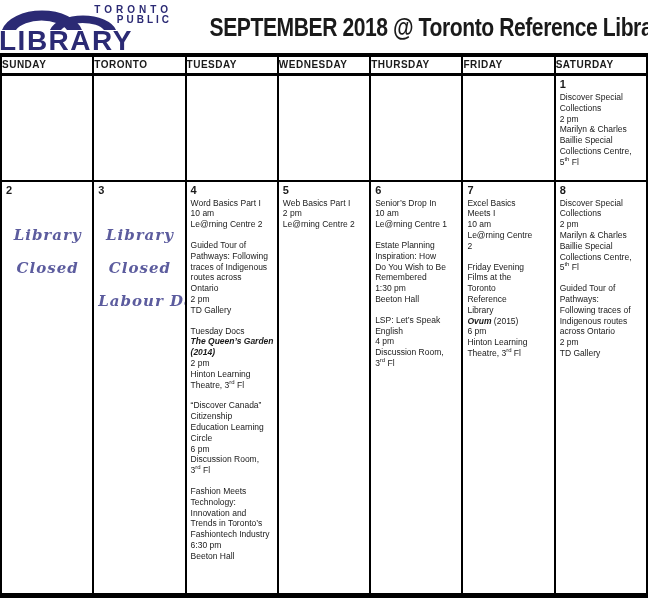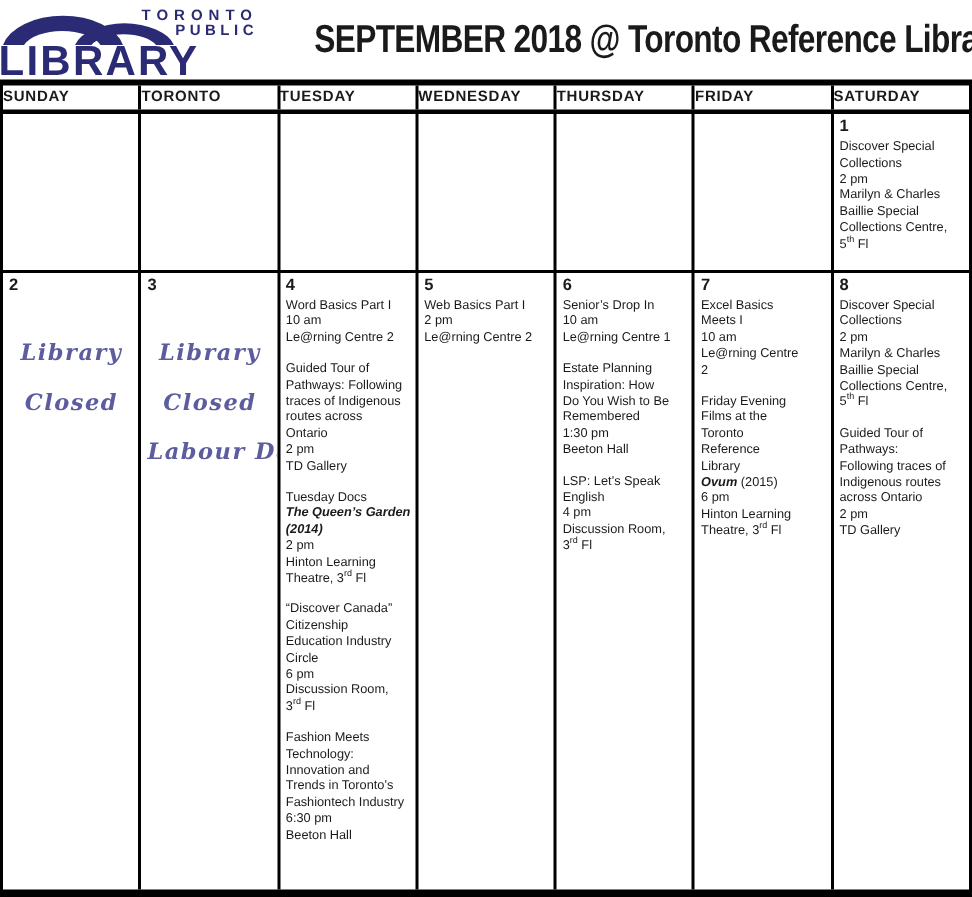--- a/index.html
+++ b/index.html
@@ -135,21 +135,21 @@
             <div class="ln"><span class="s-b">Tuesday Docs</span></div>
             <div class="ln"><span class="s-i">The Queen’s Garden</span></div>
             <div class="ln"><span class="s-i">(2014)</span></div>
             <div class="ln"><span class="s-n">2 pm</span></div>
             <div class="ln"><span class="s-n">Hinton Learning</span></div>
             <div class="ln"><span class="s-n">Theatre, 3</span><span class="s-sup">rd</span><span class="s-n"> Fl</span></div>
           </div>
           <div class="ev">
             <div class="ln"><span class="s-b">“Discover Canada”</span></div>
             <div class="ln"><span class="s-b">Citizenship</span></div>
-            <div class="ln"><span class="s-b">Education Industry</span></div>
+            <div class="ln"><span class="s-b">Education Learning</span></div>
             <div class="ln"><span class="s-b">Circle</span></div>
             <div class="ln"><span class="s-n">6 pm</span></div>
             <div class="ln"><span class="s-n">Discussion Room,</span></div>
             <div class="ln"><span class="s-n">3</span><span class="s-sup">rd</span><span class="s-n"> Fl</span></div>
           </div>
           <div class="ev">
             <div class="ln"><span class="s-b">Fashion Meets</span></div>
             <div class="ln"><span class="s-b">Technology:</span></div>
             <div class="ln"><span class="s-b">Innovation and</span></div>
             <div class="ln"><span class="s-b">Trends in Toronto’s</span></div>

